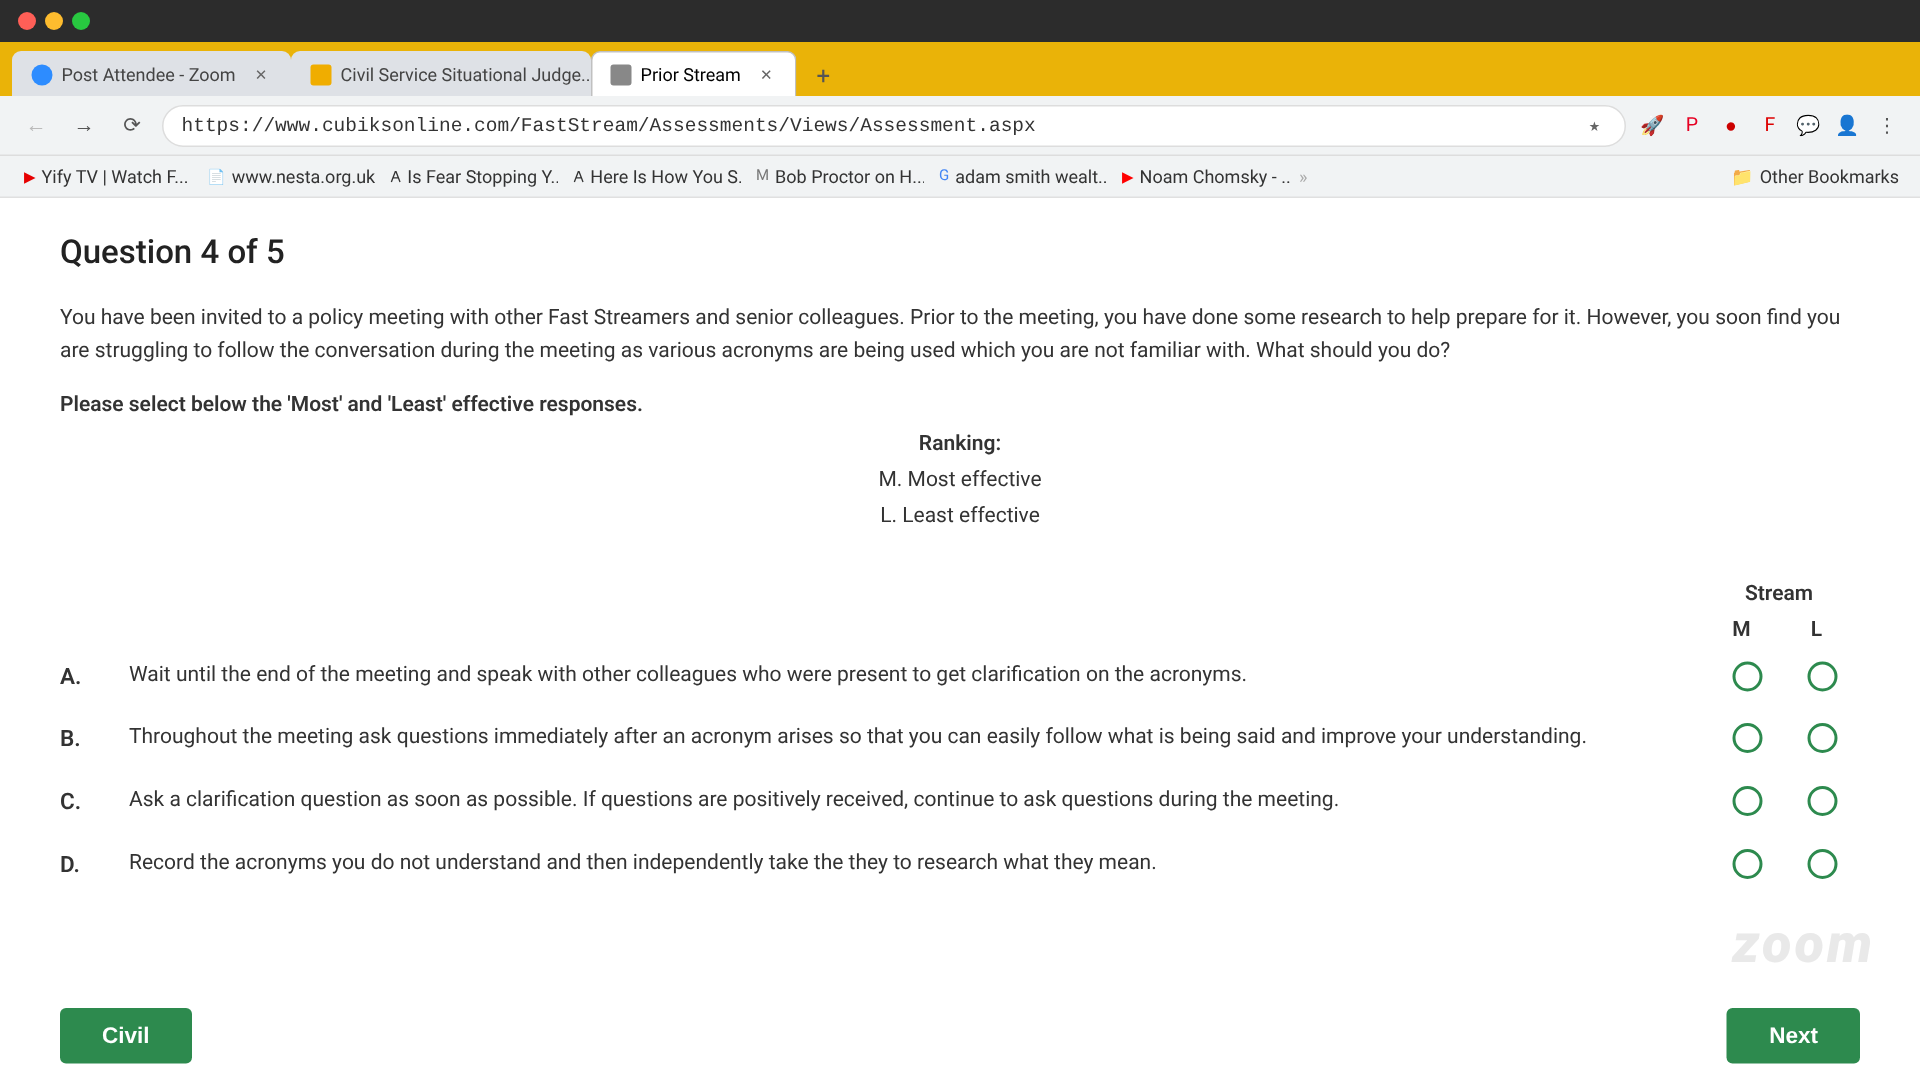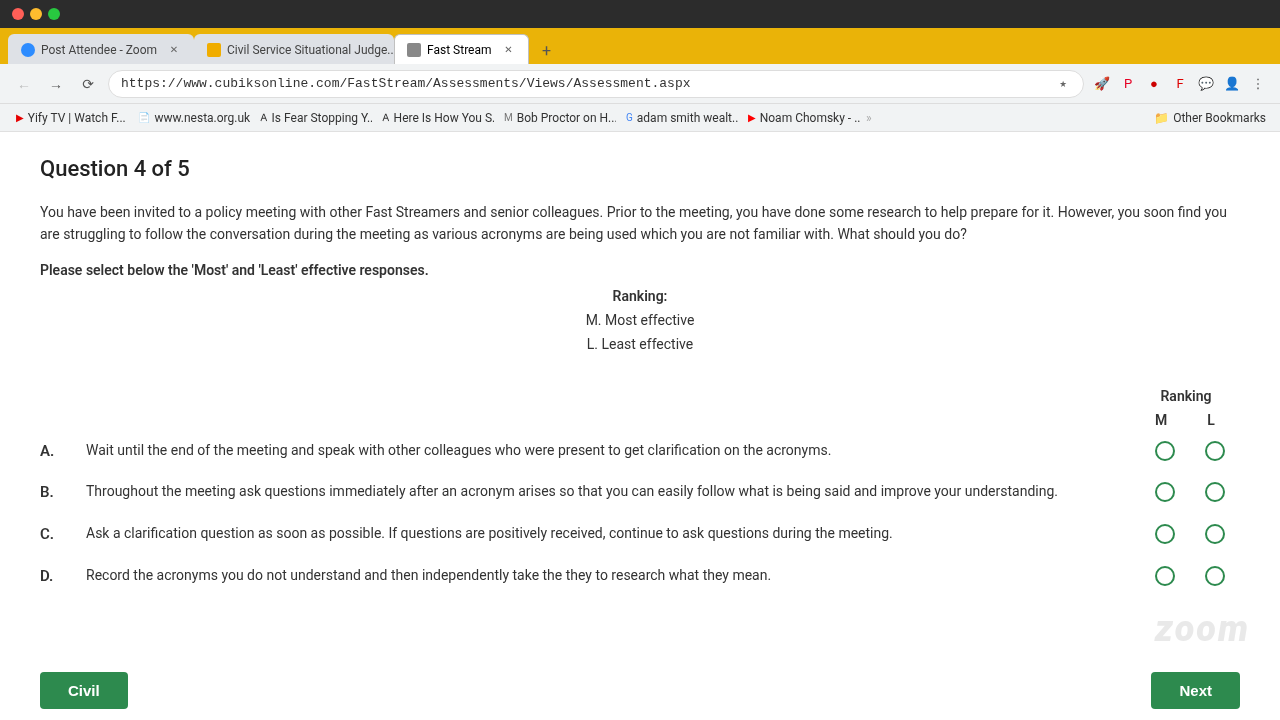--- a/index.html
+++ b/index.html
@@ -288,21 +288,21 @@
     <span>Post Attendee - Zoom</span>
     <div class="tab-close">✕</div>
   </div>
   <div class="tab">
     <div class="tab-favicon" style="width:14px;height:14px;border-radius:2px;background:#f0ad00;"></div>
     <span>Civil Service Situational Judge...</span>
 
   </div>
   <div class="tab active">
     <div class="tab-favicon" style="width:14px;height:14px;background:#888;border-radius:2px;"></div>
-    <span>Fast Stream</span>
+    <span>Prior Stream</span>
     <div class="tab-close">✕</div>
   </div>
   <div class="tab-add">+</div>
 </div>
 
 <div class="addressbar">
   <div class="nav-btn disabled">←</div>
   <div class="nav-btn">→</div>
   <div class="nav-btn">⟳</div>
   <div class="url-bar">
@@ -364,21 +364,21 @@
   <p class="instruction">Please select below the 'Most' and 'Least' effective responses.</p>
 
   <div class="ranking-legend">
     <span class="label">Ranking:</span>
     <span>M. Most effective</span>
     <span>L. Least effective</span>
   </div>
 
   <div class="ranking-header">
     <div class="ranking-header-inner">
-      <div class="ranking-header-title">Ranking</div>
+      <div class="ranking-header-title">Stream</div>
     </div>
   </div>
   <div style="display:flex;justify-content:flex-end;margin-bottom:12px;padding-right:4px;">
     <div class="ranking-cols">
       <div class="ranking-col-label">M</div>
       <div class="ranking-col-label">L</div>
     </div>
   </div>
 
   <div class="answers-table">

